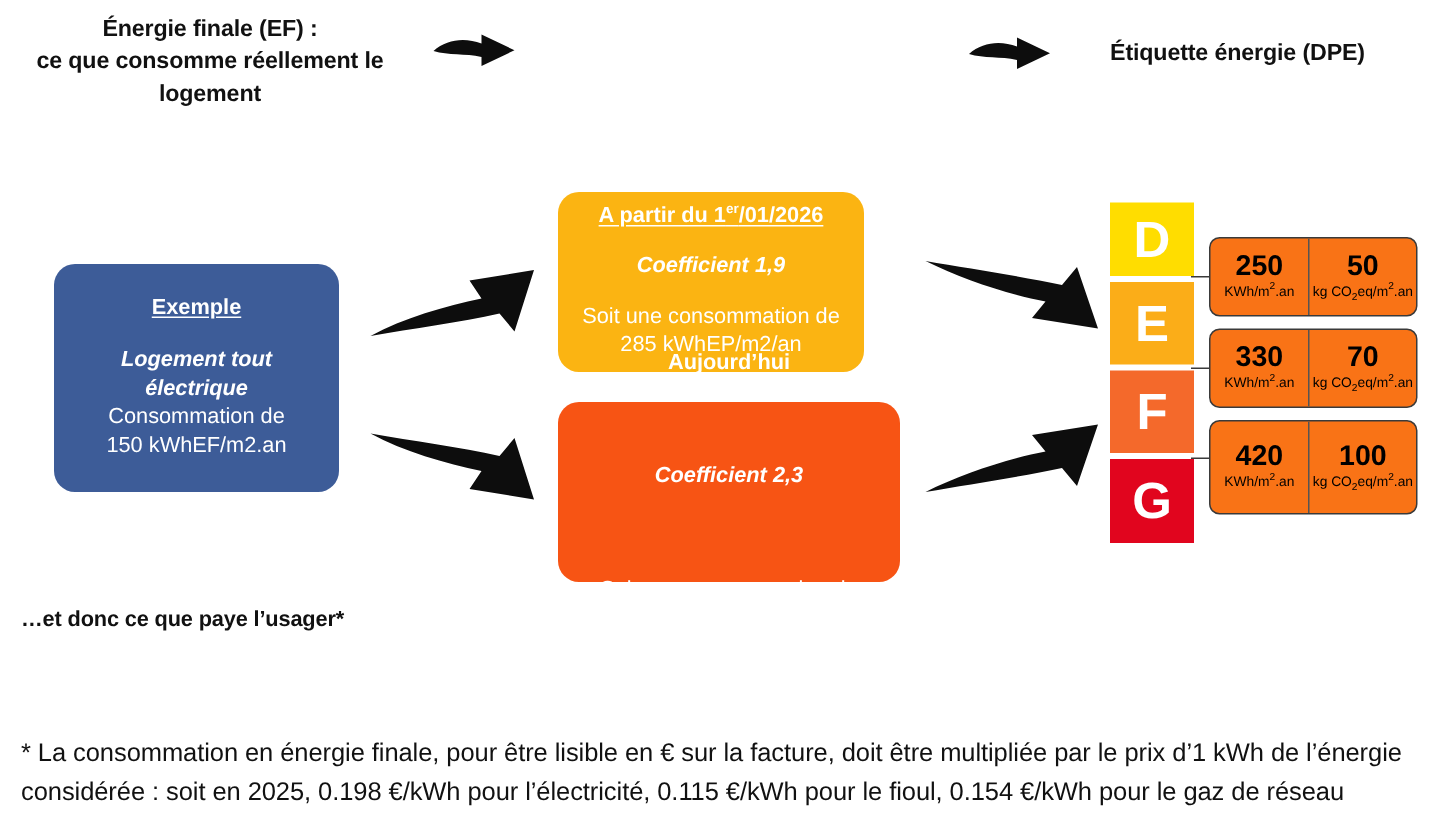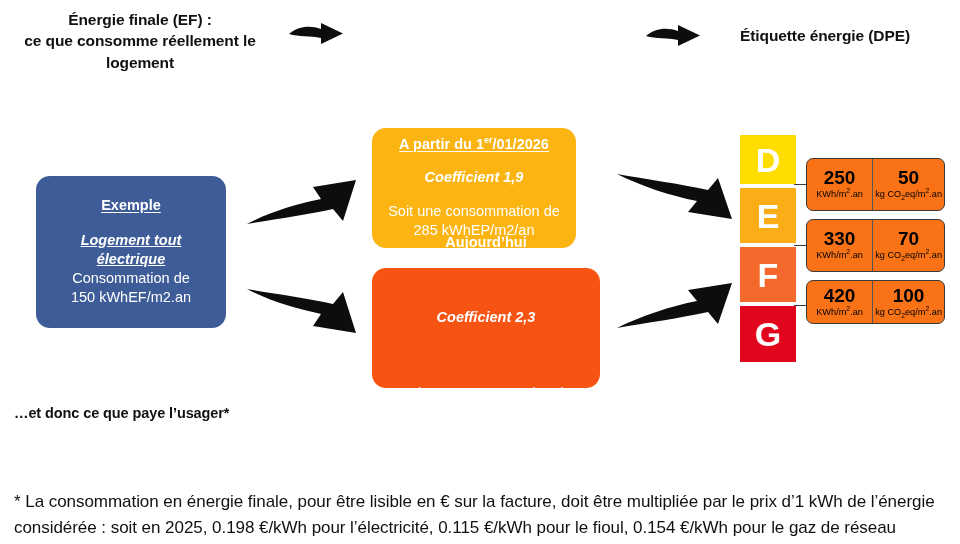--- a/index.html
+++ b/index.html
@@ -47,21 +47,21 @@
     font-weight:bold;
     font-style:italic;
   }
   .box .cons{font-weight:normal;}
 
   .box-blue{background:#3D5C98;}
   .box-yellow{background:#FBB412;}
   .box-orange{background:#F75414;}
 
   .blue-ttl{font-size:14.5px;margin-bottom:18px;}
-  .blue-coef{font-size:14.5px;line-height:1.3;text-decoration:underline;}
+  .blue-coef{font-size:14.5px;line-height:1.3;}
   .blue-cons{font-size:14.5px;line-height:1.32;}
 
   .ob-ttl{font-size:14.5px;margin-bottom:17px;}
   .ob-coef{font-size:14.5px;margin-bottom:17px;}
   .ob-cons{font-size:14.5px;line-height:1.32;}
 
   sup{font-size:.62em;vertical-align:super;line-height:0;}
 
   
   .dpe-letter{
@@ -212,21 +212,21 @@
     <div class="valhalf">
       <span class="valnum">330</span>
       <span class="valunit"><span>KWh/m</span><sup>2</sup><span>.an</span></span>
     </div>
     <div class="valhalf right">
       <span class="valnum">70</span>
       <span class="valunit"><span>kg CO</span><sub>2</sub><span>eq/m</span><sup>2</sup><span>.an</span></span>
     </div>
   </div>
 
-  <div class="abs valbox" style="left:806px;top:280px;width:139px;height:44px;">
+  <div class="abs valbox" style="left:806px;top:280px;width:139px;height:63px;">
     <div class="valhalf">
       <span class="valnum">420</span>
       <span class="valunit"><span>KWh/m</span><sup>2</sup><span>.an</span></span>
     </div>
     <div class="valhalf right">
       <span class="valnum">100</span>
       <span class="valunit"><span>kg CO</span><sub>2</sub><span>eq/m</span><sup>2</sup><span>.an</span></span>
     </div>
   </div>
 

